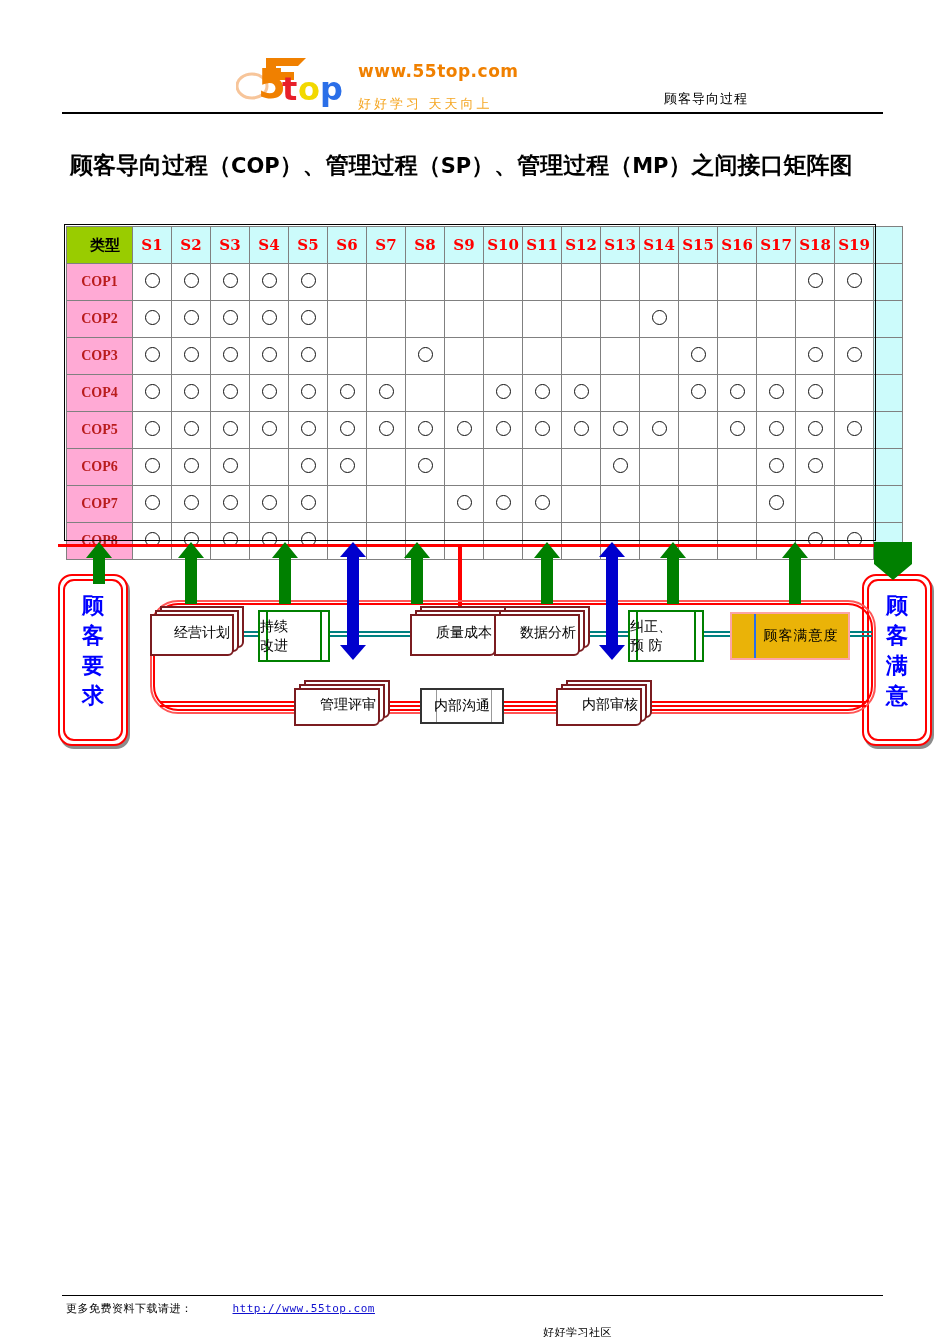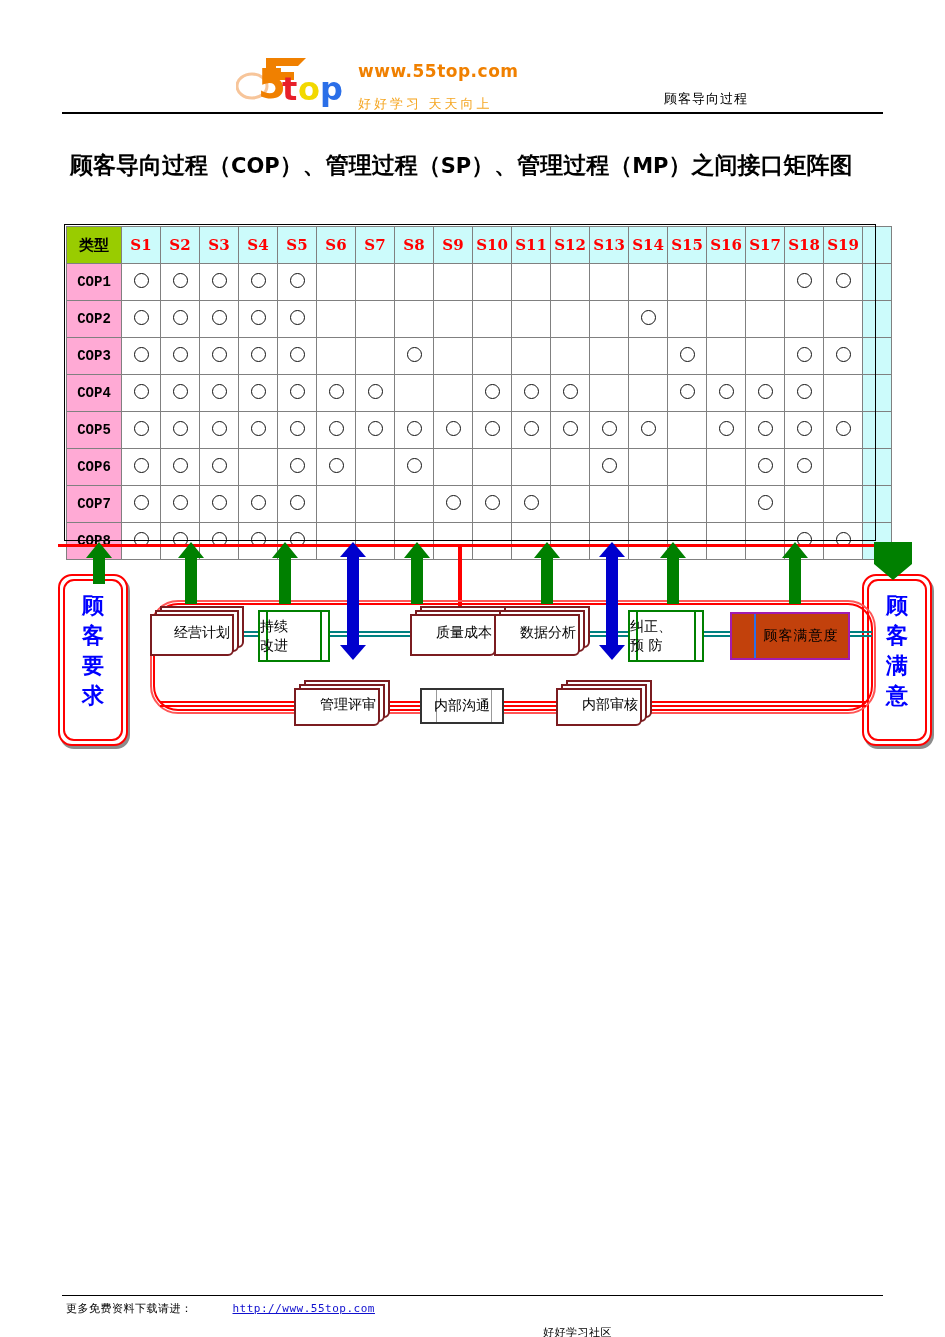--- a/index.html
+++ b/index.html
@@ -34,29 +34,29 @@
     table-layout:fixed;background:#fff;
   }
   .matrix td,.matrix th{
     border:1px solid #808080;height:36px;padding:0;text-align:center;vertical-align:middle;
   }
   .matrix .lbl-col{width:54px;}
   .matrix .s-col{width:38px;}
   .matrix .tail-col{width:28px;background:#ccfbfb;border-left:1px solid #808080;}
   thead th.corner{
     background:#99cc00;color:#000;font-family:"DejaVu Serif","Liberation Serif",serif;
-    font-weight:bold;font-size:15px;
+    font-weight:bold;font-size:15px;padding-left:11px;
   }
   thead th.shead{
     background:#ccfbfb;color:#ff0000;font-family:"DejaVu Serif","Liberation Serif",serif;
     font-weight:bold;font-size:15px;
   }
   thead th.tail-col{background:#ccfbfb;}
   tbody td.rowlbl{
-    background:#ffaad5;color:#000000;font-family:Liberation Mono, monospace;
+    background:#ffaad5;color:#b91c1c;font-family:Liberation Serif, serif;
     font-weight:bold;font-size:14px;
   }
   tbody td.cell{background:#fff;}
   .mark{
     display:inline-block;width:13px;height:13px;border:1.6px solid #111;border-radius:50%;
   }
   .matrix-border{
     position:absolute;left:64px;top:224px;width:810px;height:315px;
     border:1px solid #000;pointer-events:none;
   }
@@ -122,21 +122,21 @@
     content:"";position:absolute;top:0;bottom:0;width:0;border-left:2px solid #008000;
   }
   .gbox:before{left:6px;} .gbox:after{right:6px;}
   .gbox .label{
     position:absolute;left:0;right:0;top:50%;transform:translateY(-50%);
     font-size:14px;line-height:19px;color:#000;
     font-family:"DejaVu Sans","Liberation Sans",sans-serif;
   }
   .gbox .label span{display:block;}
 
-  .bbox{position:absolute;border:2px solid #a21caf;background:#c2410c;}
+  .bbox{position:absolute;border:2px solid #fca5a5;background:#eab308;}
   .bbox:before{content:"";position:absolute;left:22px;top:0;bottom:0;border-left:2px solid #2b6fe8;}
   .bbox .label{
     position:absolute;left:22px;right:0;top:50%;transform:translateY(-50%);
     text-align:center;font-size:14px;color:#000;letter-spacing:1px;
     font-family:"DejaVu Sans","Liberation Sans",sans-serif;
   }
 
   .kbox{position:absolute;border:2px solid #333;background:#fff;}
   .kbox:before{content:"";position:absolute;left:14px;top:0;bottom:0;border-left:1px solid #999;}
   .kbox:after{content:"";position:absolute;right:10px;top:0;bottom:0;border-right:1px solid #999;}

